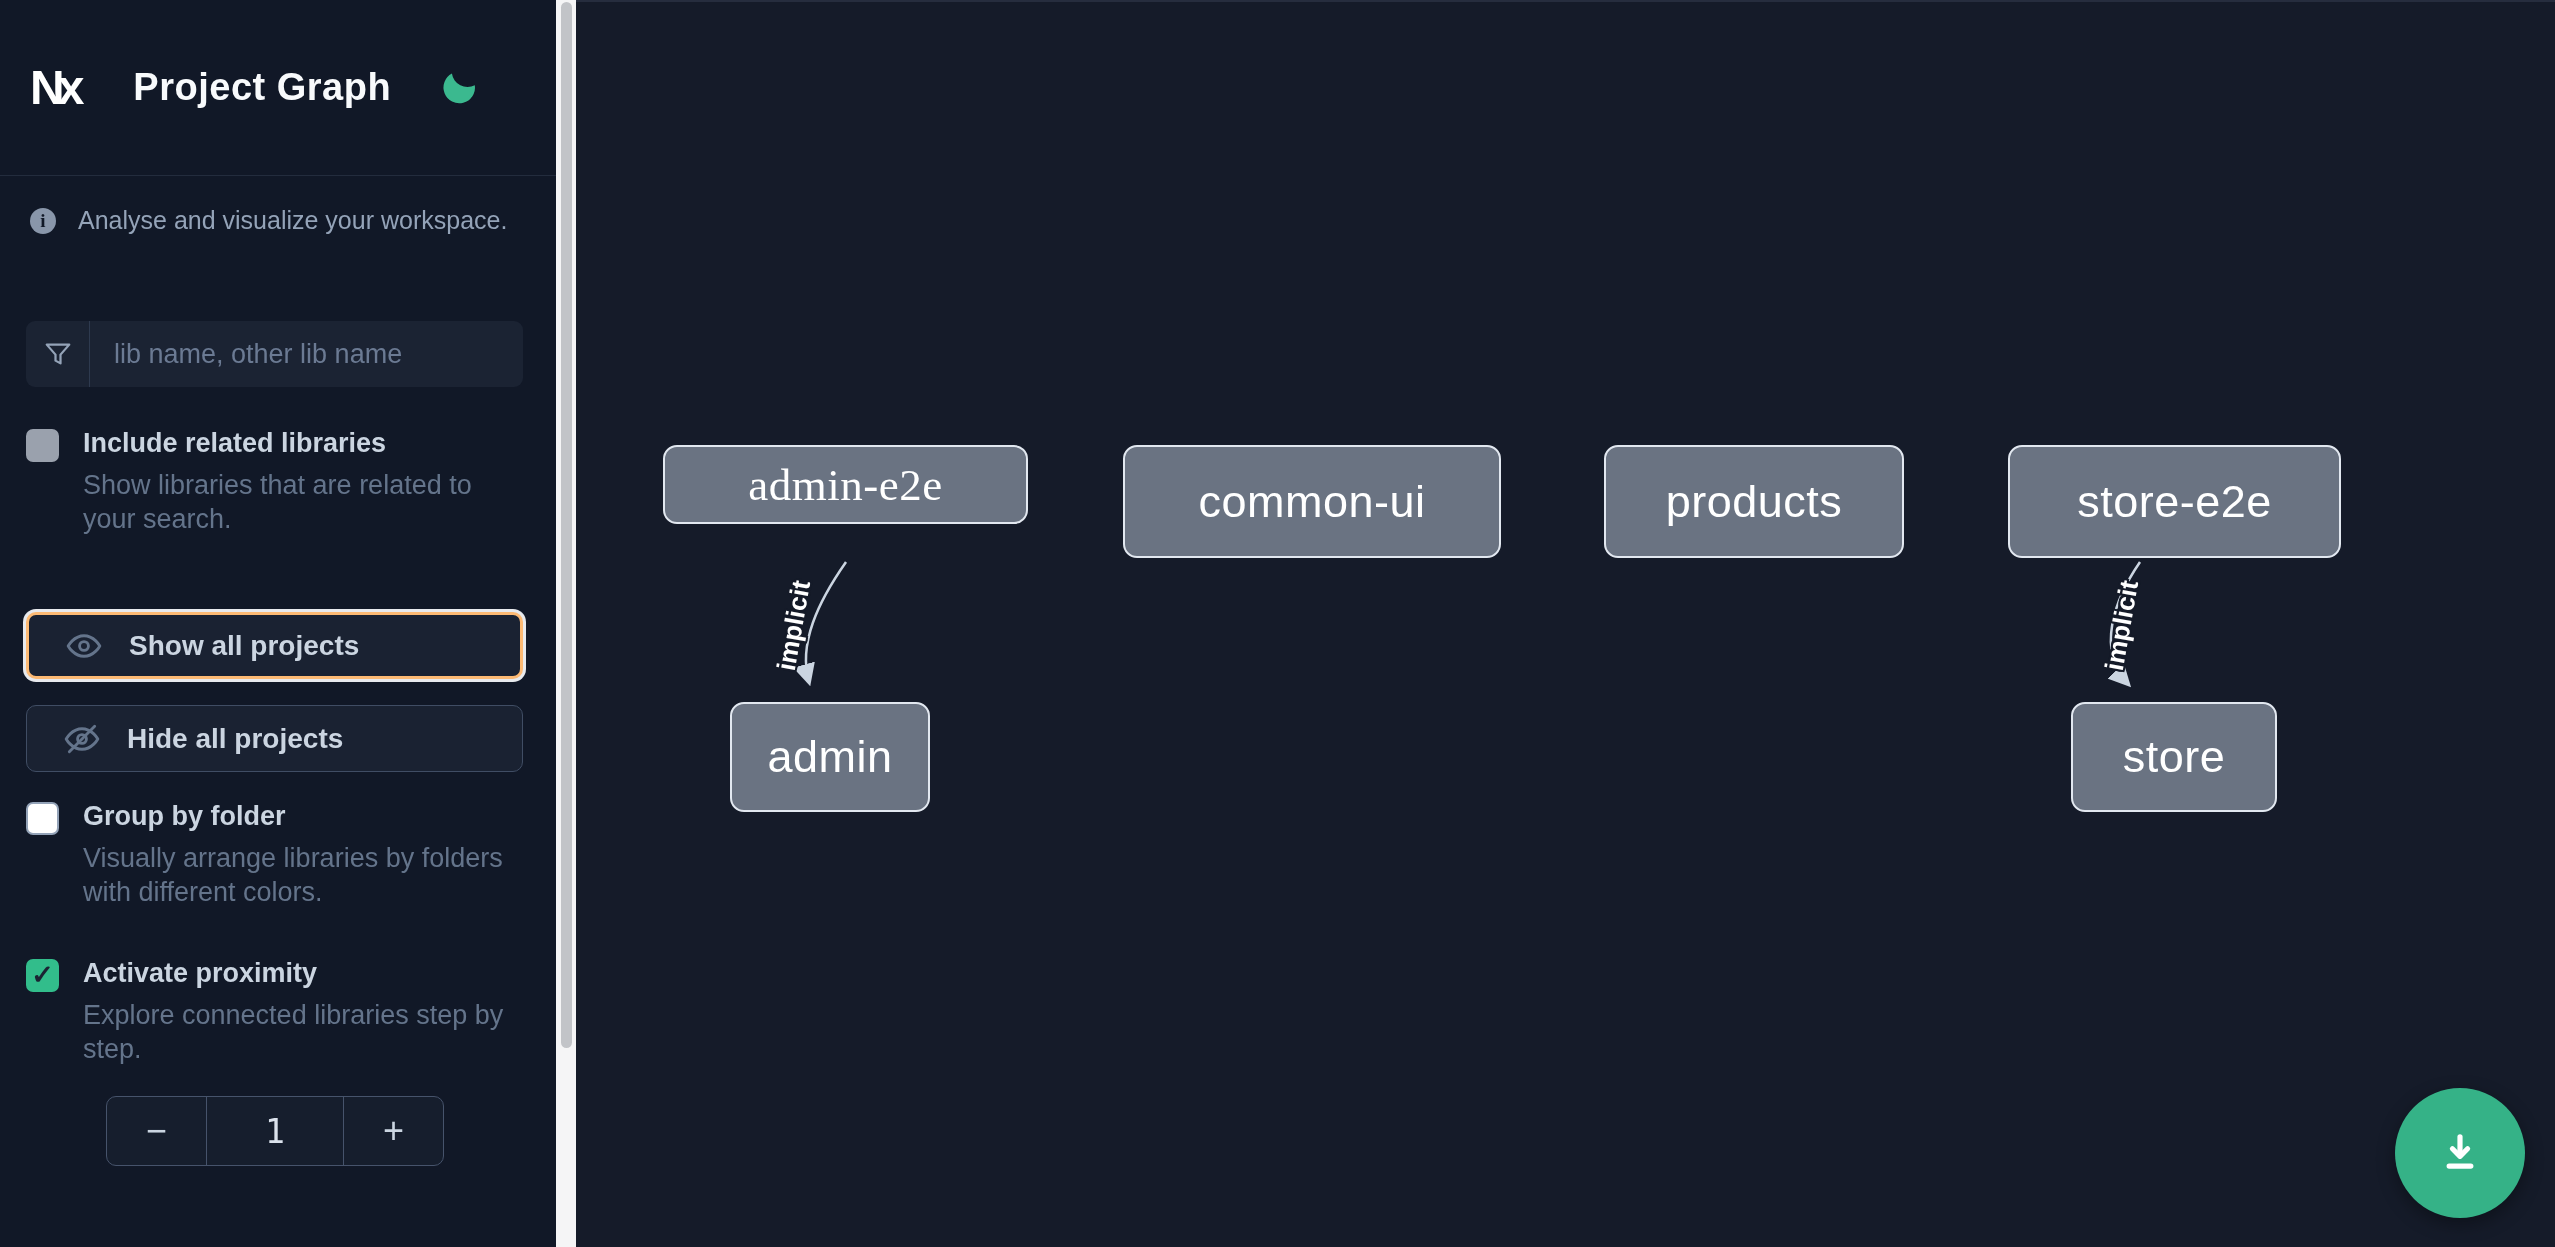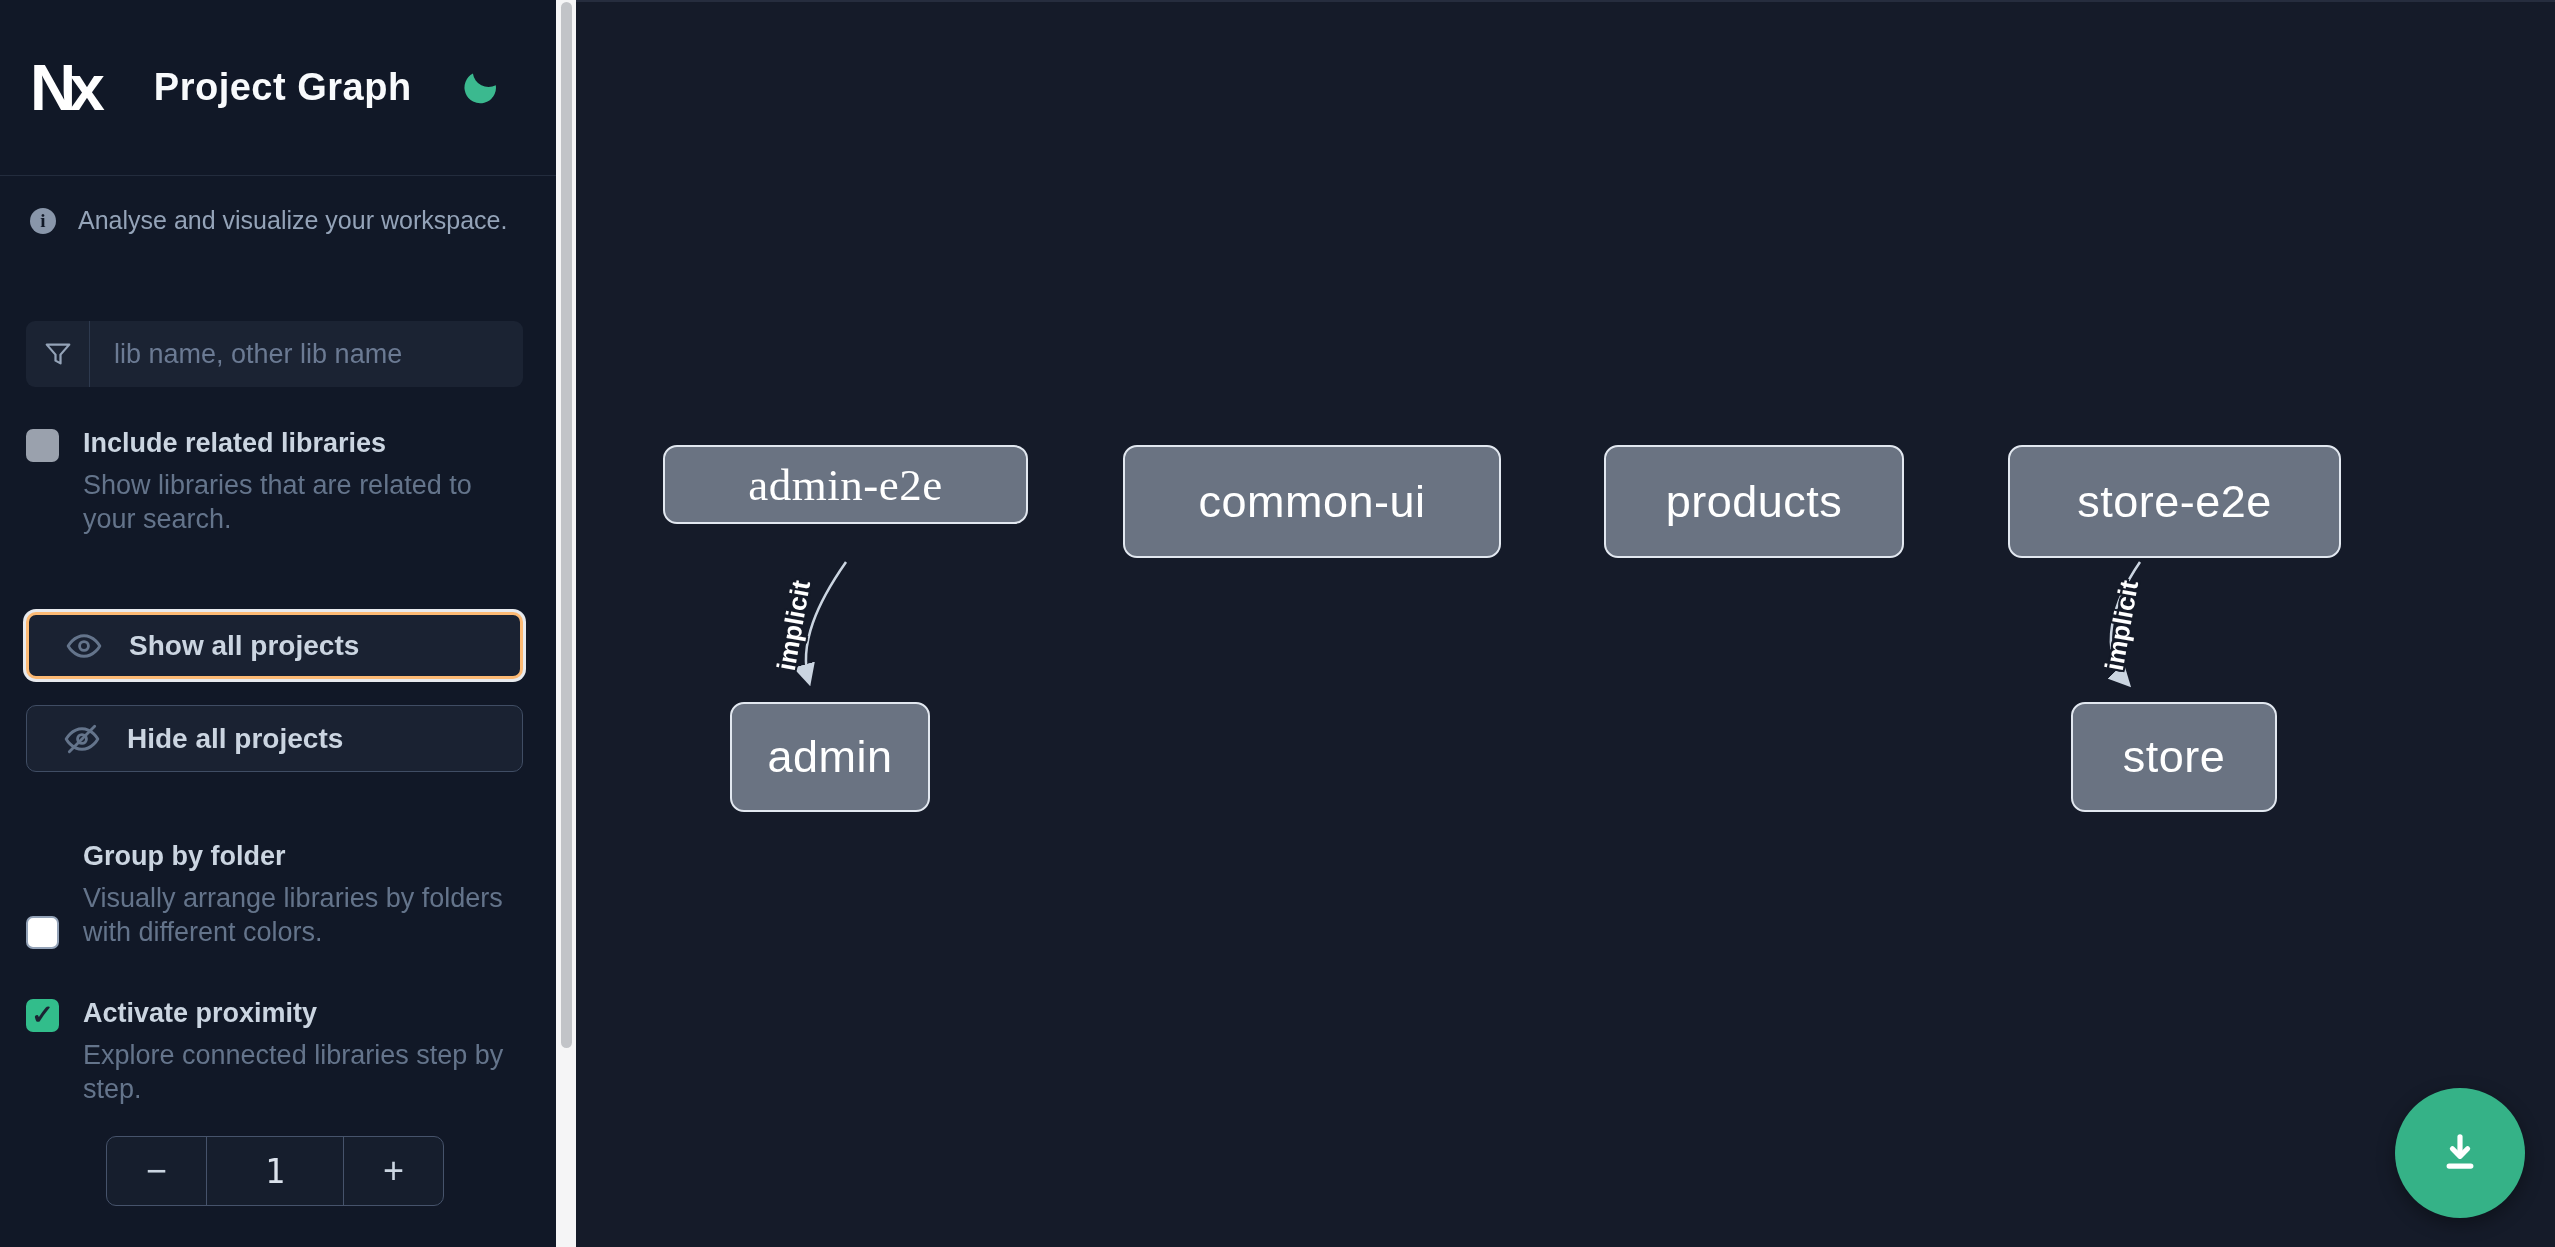--- a/index.html
+++ b/index.html
@@ -14,21 +14,21 @@
   
   .sidebar {
     position:absolute; left:0; top:0; width:556px; height:1247px;
     background:#111827;
   }
   .app-header {
     height:176px; display:flex; align-items:center;
     padding:0 30px; border-bottom:1px solid #232c3d;
   }
   .nx-logo {
-    font-weight:900; font-size:64px; color:#ffffff;
+    font-weight:900; font-size:48px; color:#ffffff;
     letter-spacing:-7px; line-height:1; margin-right:56px;
     font-family:"Liberation Sans", sans-serif;
   }
   .app-title { font-size:38px; font-weight:700; color:#f8fafc; letter-spacing:0.5px; }
   .theme-toggle { margin-left:48px; background:none; border:none; cursor:pointer; display:flex; }
   .info-row {
     display:flex; align-items:center; gap:22px;
     margin:30px 30px 0 30px;
   }
   .info-icon {
@@ -192,21 +192,21 @@
     <span class="btn-icon">
       <svg width="38" height="38" viewBox="0 0 24 24" fill="none" stroke="#64748b" stroke-width="1.8" stroke-linecap="round" stroke-linejoin="round">
         <path d="M2 12s3.5-6.5 10-6.5S22 12 22 12s-3.5 6.5-10 6.5S2 12 2 12z"></path>
         <circle cx="12" cy="12" r="2.8"></circle>
         <line x1="4" y1="20" x2="20" y2="4"></line>
       </svg>
     </span>
     <span>Hide all projects</span>
   </button>
 
-  <div class="toggle-block" style="margin-top:68px;align-items:flex-end;">
+  <div class="toggle-block" style="margin-top:28px;">
     <span class="checkbox unchecked"></span>
     <div class="toggle-texts">
       <div class="toggle-label">Group by folder</div>
       <div class="toggle-desc">Visually arrange libraries by folders with different colors.</div>
     </div>
   </div>
 
   <div class="toggle-block" style="margin-top:48px;">
     <span class="checkbox checked">✓</span>
     <div class="toggle-texts">

